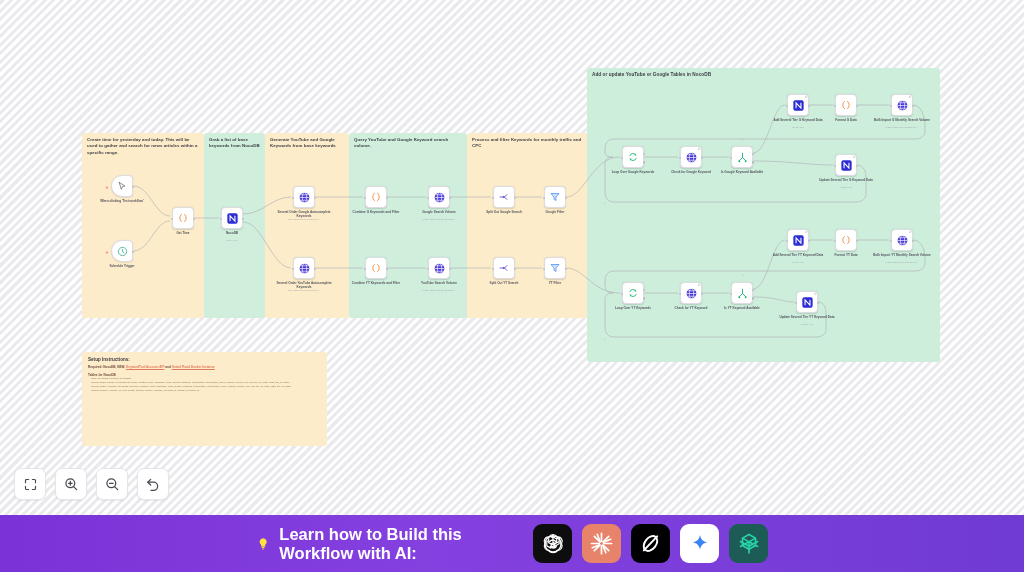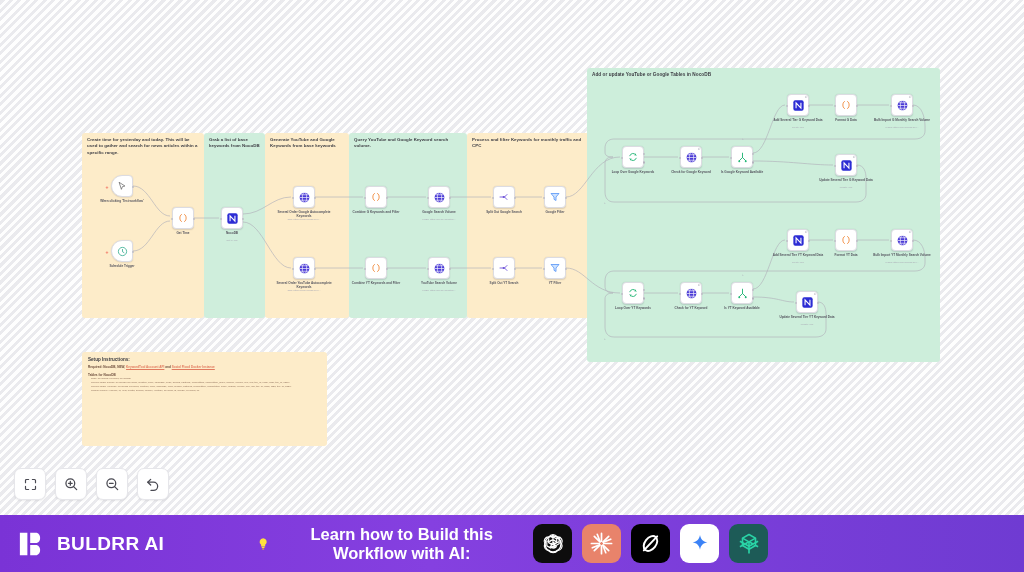--- a/index.html
+++ b/index.html
@@ -155,21 +155,21 @@
     display: flex; align-items: center;
   }
   #brand { display: flex; align-items: center; gap: 9px; margin-left: 18px; }
   #brand-name {
     color: #fff; font-size: 19px; font-weight: bold; letter-spacing: .02em;
   }
   #promo {
     position: absolute; left: 50%; transform: translateX(-50%);
     display: flex; align-items: center; gap: 9px;
   }
-  #promo-text { color: #fff; font-size: 16.5px; font-weight: bold; text-align: center; }
+  #promo-text { color: #fff; font-size: 16.5px; font-weight: bold; }
   #ai-icons { display: flex; align-items: center; gap: 10px; }
   .ai-icon {
     width: 39px; height: 39px;
     border-radius: 9px;
     display: flex; align-items: center; justify-content: center;
   }
 </style>
 </head>
 <body>
 
@@ -652,28 +652,20 @@
   </div>
   <div class="tool-btn">
     <svg width="16" height="16" viewBox="0 0 24 24">
       <path d="M8.5 5L4.2 9.3l4.3 4.3" fill="none" stroke="#4a4a52" stroke-width="1.9" stroke-linecap="round" stroke-linejoin="round"></path>
       <path d="M4.2 9.3h8.6a6.2 6.2 0 0 1 0 12.4H9" fill="none" stroke="#4a4a52" stroke-width="1.9" stroke-linecap="round"></path>
     </svg>
   </div>
 </div>
 
 <div id="bottombar">
-  <div id="brand">
-    <svg width="30" height="30" viewBox="0 0 32 32">
-      <rect x="2" y="4" width="8" height="24" fill="#fff"></rect>
-      <path d="M13 4h7a6 6 0 0 1 0 11h-7z" fill="#fff"></path>
-      <path d="M13 17h7a6 6 0 0 1 0 11h-7z" fill="#fff"></path>
-    </svg>
-    <span id="brand-name">BULDRR AI</span>
-  </div>
 
   <div id="promo">
     <svg width="19" height="19" viewBox="0 0 24 24">
       <path d="M12 3a6 6 0 0 0-3.4 10.9V17h6.8v-3.1A6 6 0 0 0 12 3z" fill="#ffe23d"></path>
       <rect x="9.6" y="17.6" width="4.8" height="2.1" rx="1" fill="#ffe23d"></rect>
       <rect x="10.2" y="20.3" width="3.6" height="1.7" rx=".8" fill="#ffd000"></rect>
     </svg>
     <span id="promo-text">Learn how to Build this Workflow with AI:</span>
     <div id="ai-icons">
       <div class="ai-icon" style="background:#0d0d0d;">

